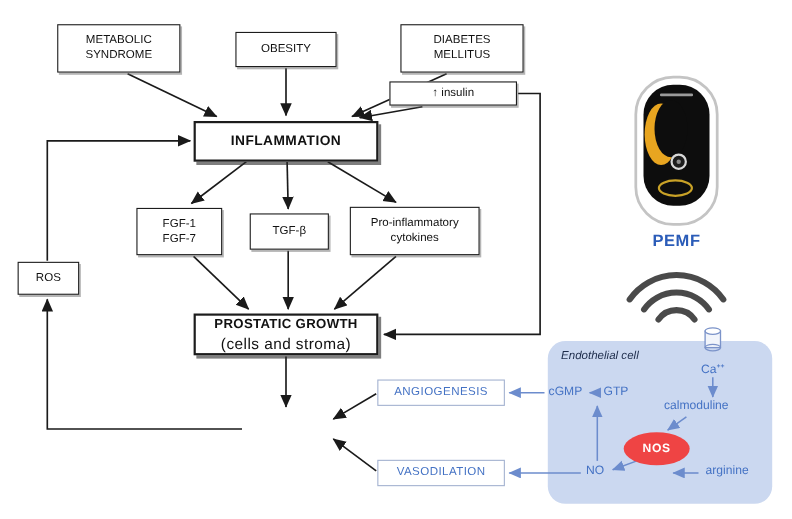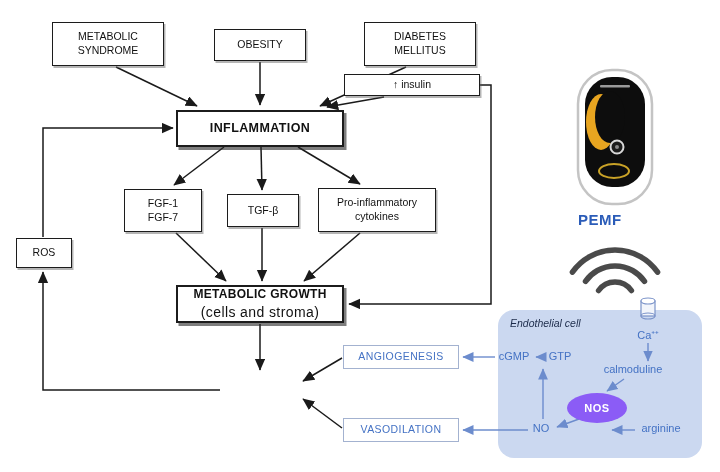--- a/index.html
+++ b/index.html
@@ -14,24 +14,24 @@
        box-shadow:2.5px 3px 0 rgba(40,40,40,.6);letter-spacing:.4px;}
   .box.blue{border:1px solid #a3b2d0;color:#4472c4;box-shadow:none;
        font-size:10.5px;letter-spacing:.4px;}
   .pg-title{font-weight:bold;font-size:12px;letter-spacing:.3px;display:block;}
   .pg-sub{font-weight:normal;font-size:14px;display:block;}
   .panel{position:absolute;left:498px;top:310px;width:204px;height:148px;
        background:#cbd8f0;border-radius:16px;}
   .cell-title{position:absolute;left:510px;top:317px;font-size:10.5px;font-style:italic;
        color:#1c2b4a;}
   .blue-text{position:absolute;color:#4472c4;font-size:11px;text-align:center;}
-  .nos{position:absolute;left:567px;top:393px;width:60px;height:30px;background:#8b5cf6;
+  .nos{position:absolute;left:567px;top:393px;width:60px;height:30px;background:#ef4444;
        color:#fff;border-radius:50%;display:flex;align-items:center;justify-content:center;
        font-weight:bold;font-size:11px;letter-spacing:.6px;}
-  .pemf-label{position:absolute;left:578px;top:211px;width:74px;
+  .pemf-label{position:absolute;left:578px;top:211px;width:74px;text-align:center;
        font-weight:bold;font-size:15px;color:#2b5cb8;letter-spacing:.5px;}
 </style>
 </head>
 <body>
 
 <div id="stage">
 
   <div class="panel"></div>
 
   <svg class="layer" viewBox="0 0 720 472">
@@ -101,30 +101,30 @@
       <path d="M 585.5 281.3 A 36 36 0 0 1 644.5 281.3"></path>
       <path d="M 572.4 272.2 A 52 52 0 0 1 657.6 272.2"></path>
     </g>
   </svg>
 
   <div class="box" style="left:52px;top:22px;width:112px;height:44px;">METABOLIC
 SYNDROME</div>
   <div class="box" style="left:214px;top:29px;width:92px;height:32px;">OBESITY</div>
   <div class="box" style="left:364px;top:22px;width:112px;height:44px;">DIABETES
 MELLITUS</div>
-  <div class="box" style="left:344px;top:74px;width:136px;height:22px;">↑ insulin</div>
+  <div class="box" style="left:354px;top:74px;width:116px;height:22px;">↑ insulin</div>
   <div class="box major" style="left:176px;top:110px;width:168px;height:37px;">INFLAMMATION</div>
   <div class="box" style="left:124px;top:189px;width:78px;height:43px;">FGF-1
 FGF-7</div>
   <div class="box" style="left:227px;top:194px;width:72px;height:33px;">TGF-β</div>
   <div class="box" style="left:318px;top:188px;width:118px;height:44px;">Pro-inflammatory
 cytokines</div>
   <div class="box" style="left:16px;top:238px;width:56px;height:30px;">ROS</div>
   <div class="box major" style="left:176px;top:285px;width:168px;height:38px;flex-direction:column;">
-    <span class="pg-title">METABOLIC GROWTH</span>
+    <span class="pg-title">PROSTATIC GROWTH</span>
     <span class="pg-sub">(cells and stroma)</span>
   </div>
   <div class="box blue" style="left:343px;top:345px;width:116px;height:24px;">ANGIOGENESIS</div>
   <div class="box blue" style="left:343px;top:418px;width:116px;height:24px;">VASODILATION</div>
 
   <div class="pemf-label">PEMF</div>
 
   <div class="cell-title">Endothelial cell</div>
   <div class="blue-text" style="left:630px;top:327px;width:36px;">Ca⁺⁺</div>
   <div class="blue-text" style="left:596px;top:363px;width:74px;">calmoduline</div>

